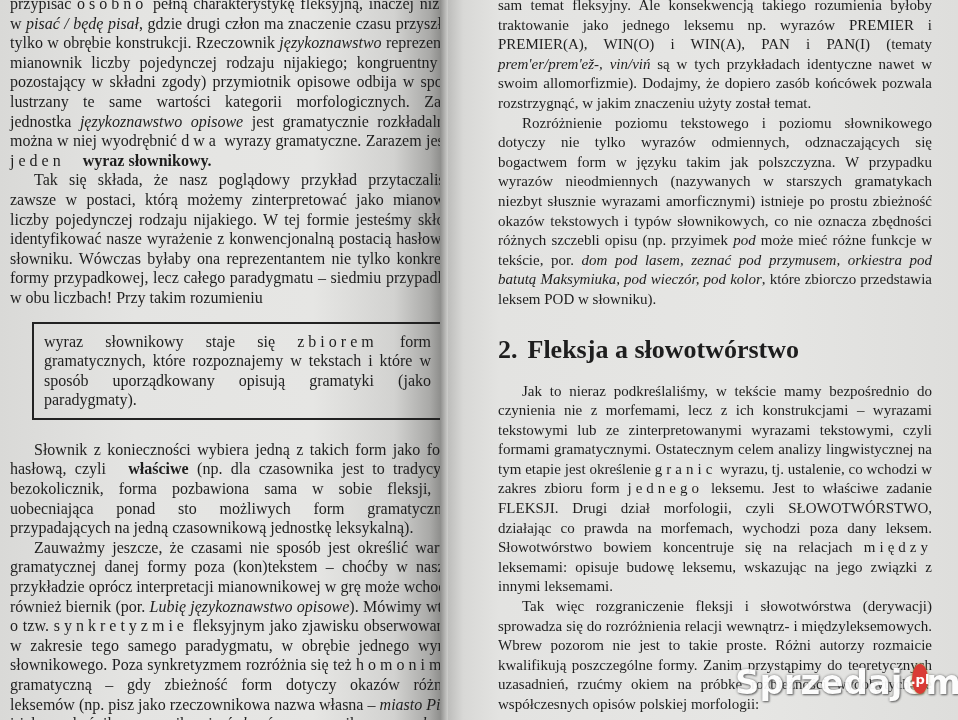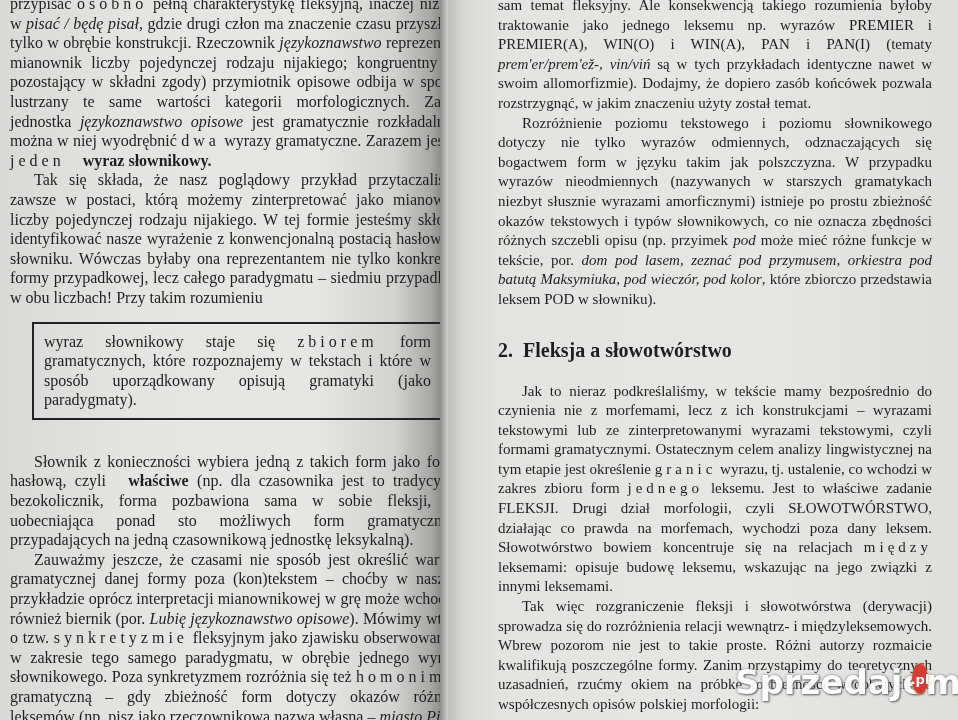--- a/index.html
+++ b/index.html
@@ -30,23 +30,23 @@
   .indent { text-indent:24px; }
   .sp { letter-spacing:4px; }
   .it { font-style:italic; }
   .b { font-weight:bold;margin-left:14px; }
   .left-text { left:10px; top:-6px; width:455px; }
   .right-text { left:498px; top:-4px; width:434px; font-size:15px; line-height:19.6px; }
   .box {
     border:2px solid #222; padding:8px 10px; margin:12px 22px 12px 22px;
     text-indent:0;
   }
-  .box1 { margin-top:14px; margin-bottom:32px; }
+  .box1 { margin-top:14px; margin-bottom:20px; }
   .heading {
-    font-size:20px; font-weight:bold; margin:26px 0 18px 0; line-height:28px;
+    font-size:26px; font-weight:bold; margin:26px 0 18px 0; line-height:28px;
   }
   .heading .num { margin-right:10px; }
   .watermark {
     position:absolute; left:735px; top:662px;
     font-family:"DejaVu Sans", sans-serif; font-weight:bold; font-size:34px;
     color:#ffffff; text-shadow:0 0 3px #777, 1px 1px 2px #555;
     letter-spacing:0px; opacity:0.92;
   }
   .wm-badge {
     position:absolute; left:912px; top:664px; width:16px; height:30px;

